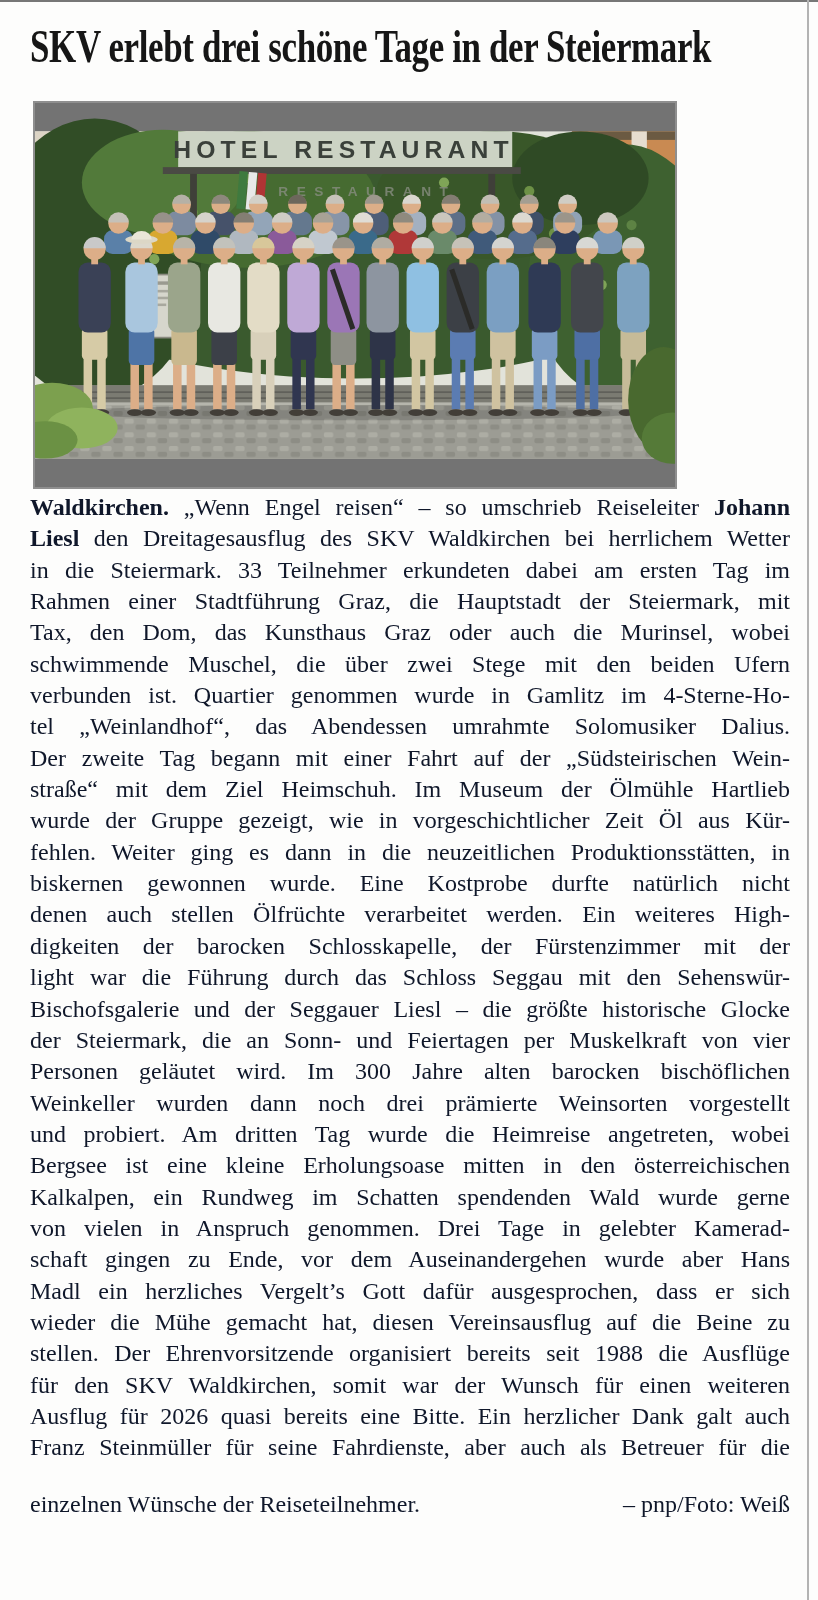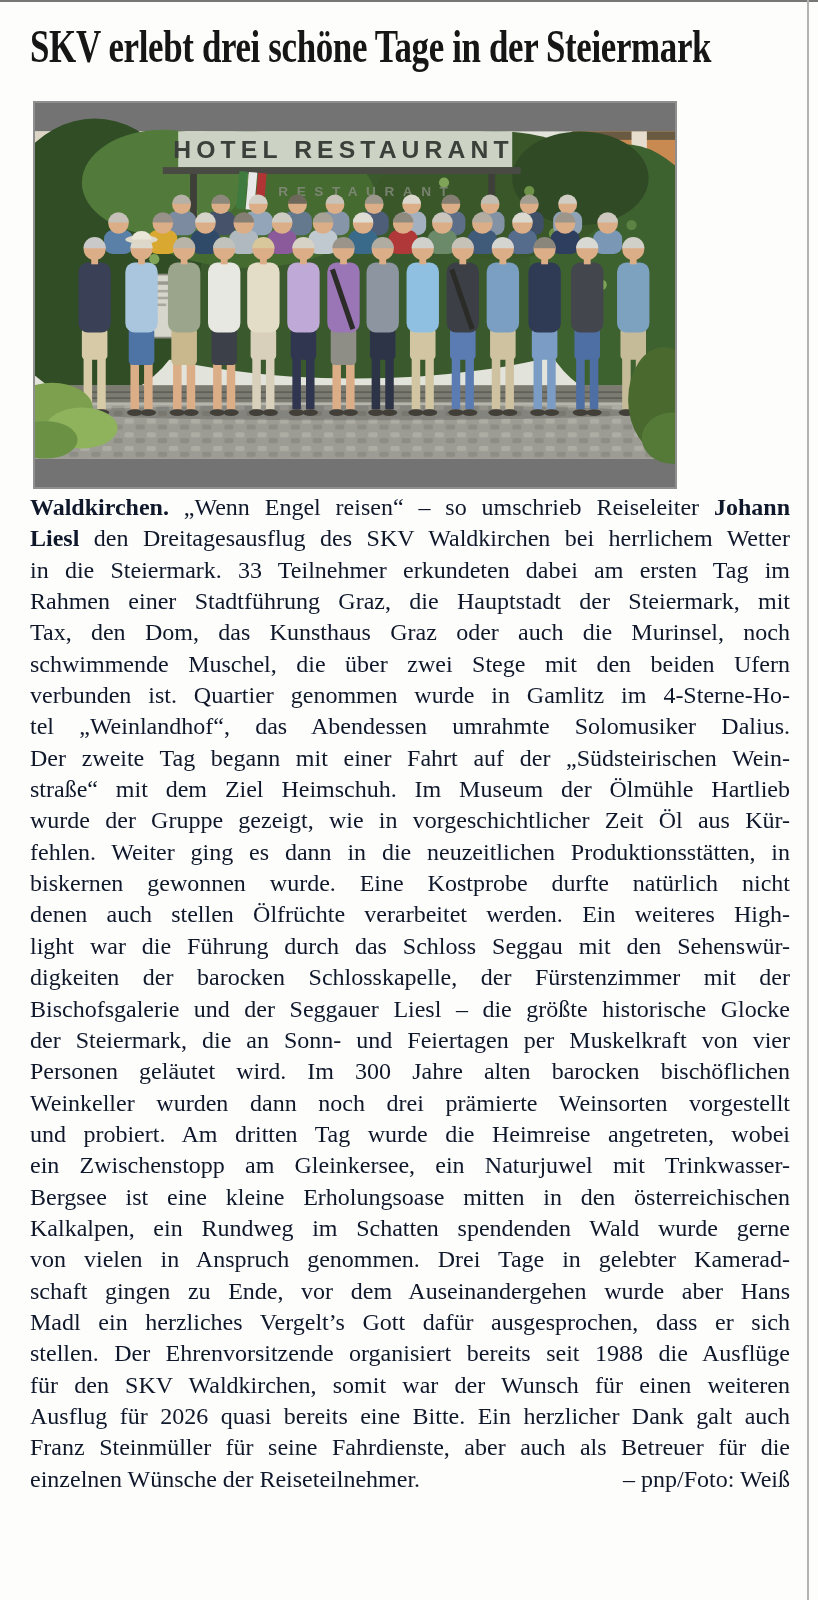--- a/index.html
+++ b/index.html
@@ -20,21 +20,21 @@
   }
   .photo-frame svg{display:block;width:100%;height:100%;}
   #article{position:absolute;left:30px;top:492px;width:760px;color:#0f172a;}
   .bodyline{
     height:31.35px;line-height:31.35px;font-size:24px;
     white-space:nowrap;text-align:justify;text-align-last:justify;
   }
   .bodyline .b{font-weight:700;}
   .lastline{
     display:flex;justify-content:space-between;
-    height:31.35px;line-height:31.35px;font-size:24px;
+    height:31.35px;line-height:31.35px;font-size:24px;margin-top:25px;
   }
 </style>
 </head>
 <body>
 
 <div id="page">
 
   <div class="top-rule"></div>
   <div class="right-rule"></div>
 
@@ -409,43 +409,43 @@
       </g>
     </svg>
   </div>
 
   <div id="article">
 
     <div class="bodyline"><span class="b">Waldkirchen.</span><span> „Wenn Engel reisen“ – so umschrieb Reiseleiter </span><span class="b">Johann</span></div>
       <div class="bodyline"><span class="b">Liesl</span><span> den Dreitagesausflug des SKV Waldkirchen bei herrlichem Wetter</span></div>
       <div class="bodyline"><span>in die Steiermark. 33 Teilnehmer erkundeten dabei am ersten Tag im</span></div>
       <div class="bodyline"><span>Rahmen einer Stadtführung Graz, die Hauptstadt der Steiermark, mit</span></div>
-      <div class="bodyline"><span>Tax, den Dom, das Kunsthaus Graz oder auch die Murinsel, noch</span></div>
+      <div class="bodyline"><span>Tax, den Dom, das Kunsthaus Graz oder auch die Murinsel, wobei</span></div>
       <div class="bodyline"><span>schwimmende Muschel, die über zwei Stege mit den beiden Ufern</span></div>
       <div class="bodyline"><span>verbunden ist. Quartier genommen wurde in Gamlitz im 4-Sterne-Ho-</span></div>
       <div class="bodyline"><span>tel „Weinlandhof“, das Abendessen umrahmte Solomusiker Dalius.</span></div>
       <div class="bodyline"><span>Der zweite Tag begann mit einer Fahrt auf der „Südsteirischen Wein-</span></div>
       <div class="bodyline"><span>straße“ mit dem Ziel Heimschuh. Im Museum der Ölmühle Hartlieb</span></div>
       <div class="bodyline"><span>wurde der Gruppe gezeigt, wie in vorgeschichtlicher Zeit Öl aus Kür-</span></div>
       <div class="bodyline"><span>fehlen. Weiter ging es dann in die neuzeitlichen Produktionsstätten, in</span></div>
       <div class="bodyline"><span>biskernen gewonnen wurde. Eine Kostprobe durfte natürlich nicht</span></div>
       <div class="bodyline"><span>denen auch stellen Ölfrüchte verarbeitet werden. Ein weiteres High-</span></div>
+      <div class="bodyline"><span>digkeiten der barocken Schlosskapelle, der Fürstenzimmer mit der</span></div>
       <div class="bodyline"><span>light war die Führung durch das Schloss Seggau mit den Sehenswür-</span></div>
-      <div class="bodyline"><span>digkeiten der barocken Schlosskapelle, der Fürstenzimmer mit der</span></div>
       <div class="bodyline"><span>Bischofsgalerie und der Seggauer Liesl – die größte historische Glocke</span></div>
       <div class="bodyline"><span>der Steiermark, die an Sonn- und Feiertagen per Muskelkraft von vier</span></div>
       <div class="bodyline"><span>Personen geläutet wird. Im 300 Jahre alten barocken bischöflichen</span></div>
       <div class="bodyline"><span>Weinkeller wurden dann noch drei prämierte Weinsorten vorgestellt</span></div>
       <div class="bodyline"><span>und probiert. Am dritten Tag wurde die Heimreise angetreten, wobei</span></div>
-      <div class="bodyline"><span>ein Zwischenstopp am Gleinkersee, ein Naturjuwel mit Trinkwasser-</span></div>
       <div class="bodyline"><span>Bergsee ist eine kleine Erholungsoase mitten in den österreichischen</span></div>
       <div class="bodyline"><span>Kalkalpen, ein Rundweg im Schatten spendenden Wald wurde gerne</span></div>
       <div class="bodyline"><span>von vielen in Anspruch genommen. Drei Tage in gelebter Kamerad-</span></div>
       <div class="bodyline"><span>schaft gingen zu Ende, vor dem Auseinandergehen wurde aber Hans</span></div>
       <div class="bodyline"><span>Madl ein herzliches Vergelt’s Gott dafür ausgesprochen, dass er sich</span></div>
+      <div class="bodyline"><span>wieder die Mühe gemacht hat, diesen Vereinsausflug auf die Beine zu</span></div>
       <div class="bodyline"><span>stellen. Der Ehrenvorsitzende organisiert bereits seit 1988 die Ausflüge</span></div>
       <div class="bodyline"><span>für den SKV Waldkirchen, somit war der Wunsch für einen weiteren</span></div>
       <div class="bodyline"><span>Ausflug für 2026 quasi bereits eine Bitte. Ein herzlicher Dank galt auch</span></div>
       <div class="bodyline"><span>Franz Steinmüller für seine Fahrdienste, aber auch als Betreuer für die</span></div>
       <div class="lastline">
       <span>einzelnen Wünsche der Reiseteilnehmer.</span>
       <span>– pnp/Foto: Weiß</span>
     </div>
   </div>
 

